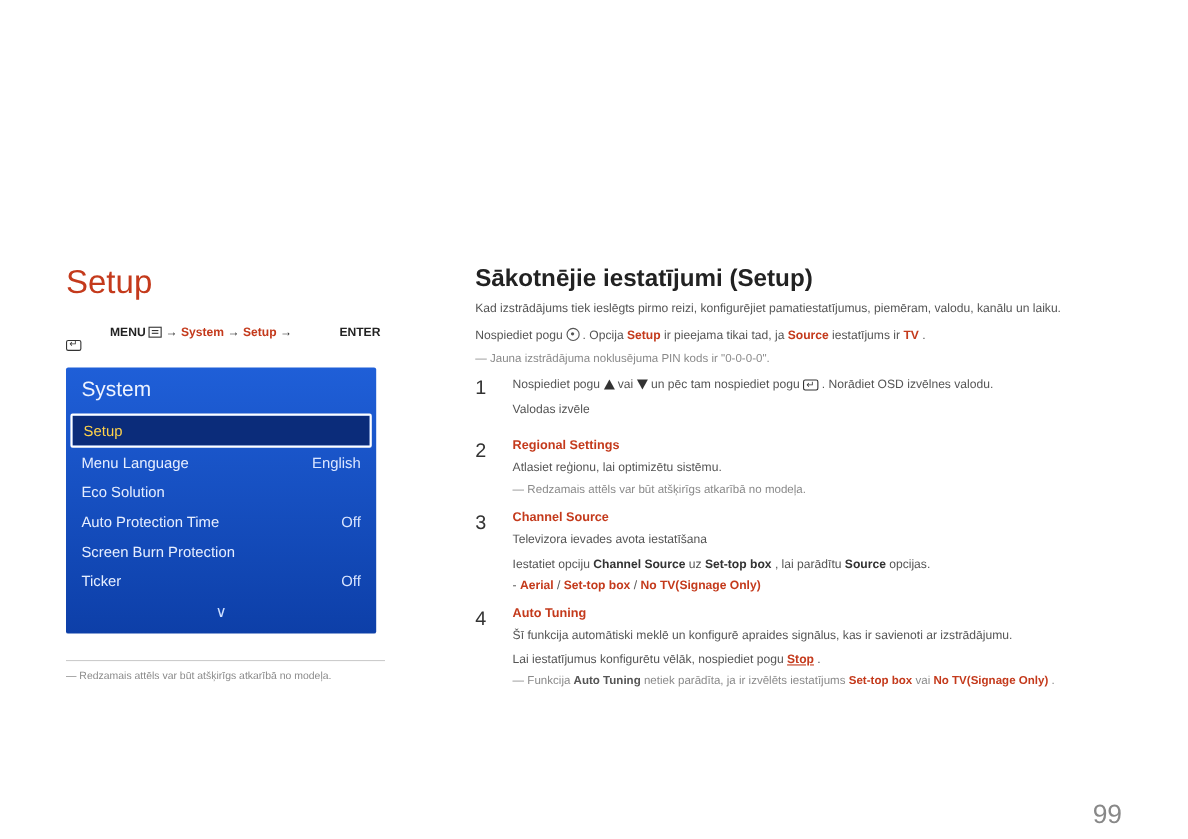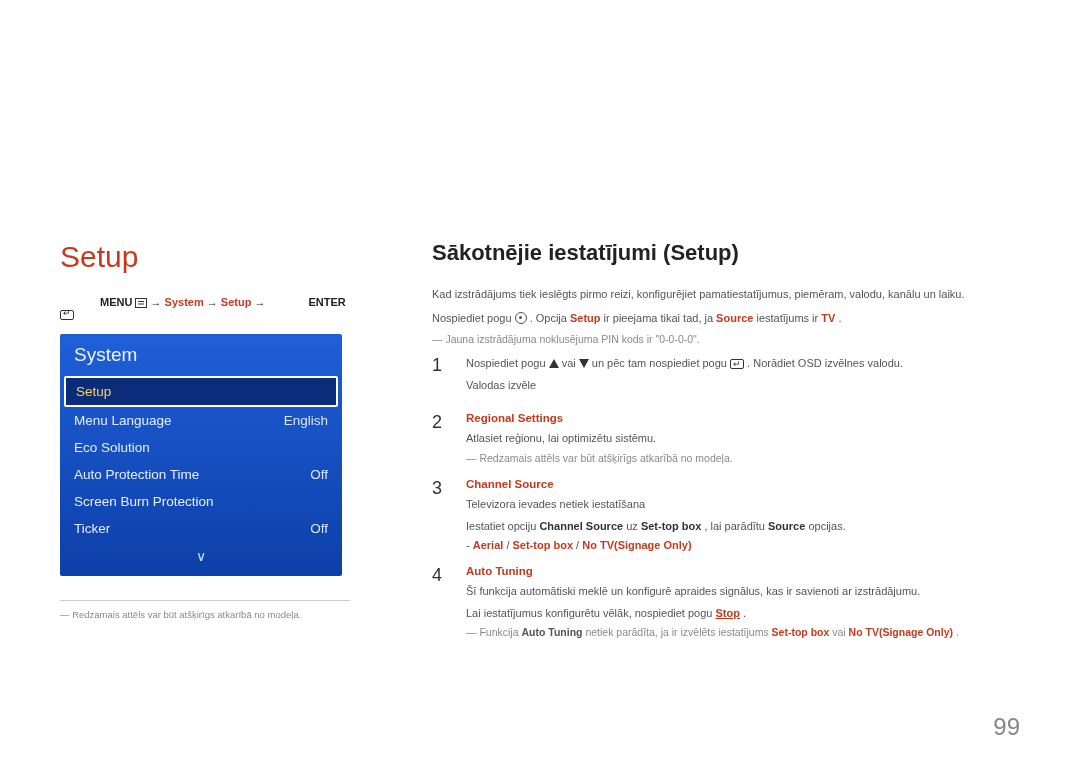--- a/index.html
+++ b/index.html
@@ -72,21 +72,21 @@
   }
   .left-note {
     font-size: 9.5px;
     color: #8a8a8a;
   }
   .left-note::before { content: "― "; color:#8a8a8a; }
   .h2-right {
     color: #222;
     font-size: 22px;
     font-weight: bold;
-    margin-bottom: 20px;
+    margin-bottom: 7px;
   }
   .para {
     font-size: 11px;
     color: #555;
     line-height: 1.6;
     margin-bottom: 6px;
   }
   .para .hl { color: #c43a1c; font-weight: bold; }
   .dash-note {
     font-size: 10.5px;
@@ -134,21 +134,21 @@
   .step-dash {
     font-size: 10.5px;
     color: #8a8a8a;
     margin-top: 4px;
   }
   .step-dash::before { content: "― "; }
   .step-dash .hl { color: #c43a1c; font-weight: bold; }
   .step-dash .bold { font-weight: bold; color:#555; }
   .page-num {
     position: absolute;
-    bottom: 22px;
+    bottom: 8px;
     right: 60px;
     font-size: 24px;
     color: #888;
   }
   .icon-circle {
     display:inline-block; width:12px; height:12px; border:1.5px solid #555;
     border-radius:50%; position:relative; vertical-align:-2px;
   }
   .icon-circle::after{
     content:""; position:absolute; left:3px; top:3px; width:3px; height:3px;
@@ -261,21 +261,21 @@
         <div class="step-body">
           <div class="step-title">Regional Settings</div>
           <div class="step-text">Atlasiet reģionu, lai optimizētu sistēmu.</div>
           <div class="step-dash">Redzamais attēls var būt atšķirīgs atkarībā no modeļa.</div>
         </div>
       </li>
 
       <li>
         <div class="step-body">
           <div class="step-title">Channel Source</div>
-          <div class="step-text">Televizora ievades netiek iestatīšana</div>
+          <div class="step-text">Televizora ievades avota iestatīšana</div>
           <div class="step-text">
             <span>Iestatiet opciju </span>
             <span class="bold">Channel Source</span>
             <span> uz </span>
             <span class="bold">Set-top box</span>
             <span>, lai parādītu </span>
             <span class="bold">Source</span>
             <span> opcijas.</span>
           </div>
           <div class="step-bullet">

